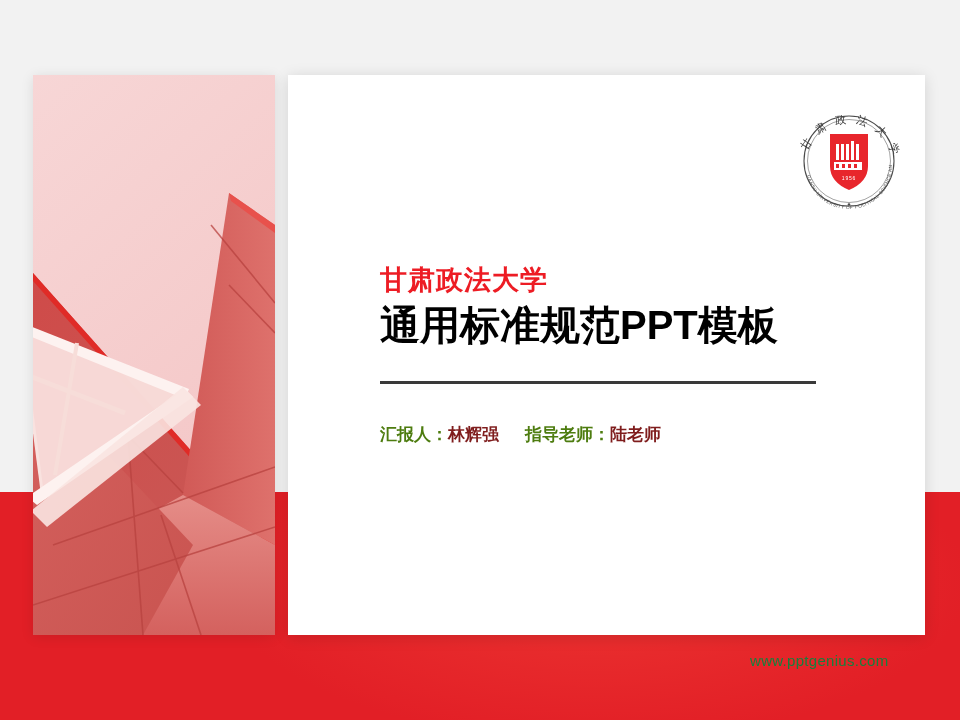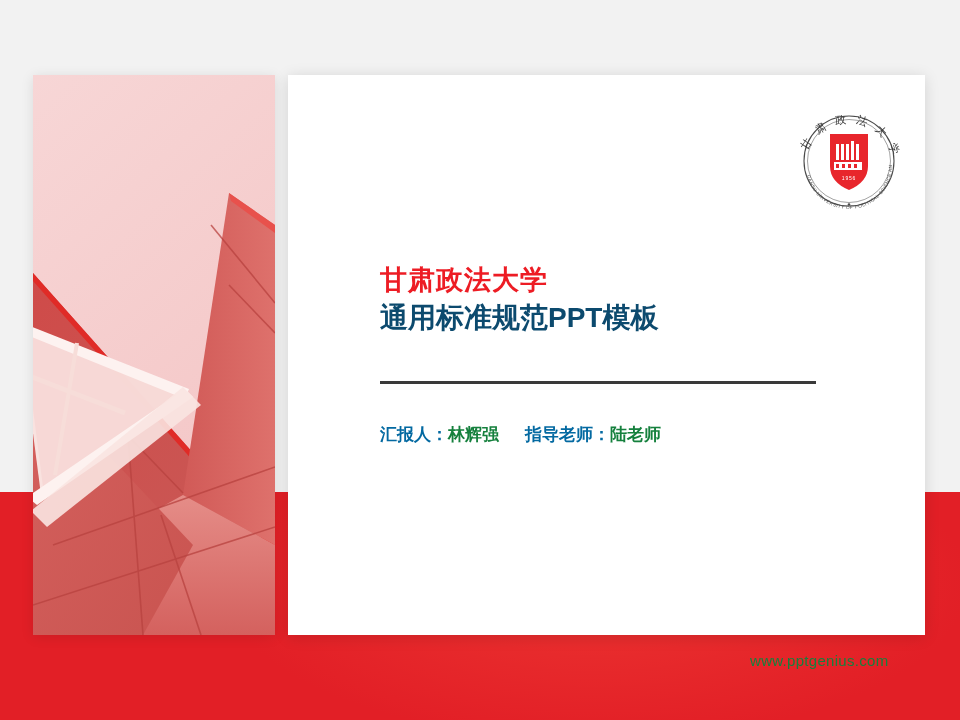--- a/index.html
+++ b/index.html
@@ -82,22 +82,22 @@
   .univ-name {
     color: #ed1c24;
     font-size: 27px;
     font-weight: bold;
     letter-spacing: 1px;
     line-height: 1.15;
     margin: 0 0 6px 0;
     white-space: nowrap;
   }
   .main-title {
-    color: #0c4a6e;
-    font-size: 28px;
+    color: #000000;
+    font-size: 40px;
     font-weight: bold;
     letter-spacing: 0px;
     line-height: 1.15;
     margin: 0;
     white-space: nowrap;
   }
   .divider {
     position: absolute;
     left: 380px;
     top: 381px;
@@ -107,22 +107,22 @@
   }
   .byline {
     position: absolute;
     left: 380px;
     top: 424px;
     font-size: 17px;
     font-weight: bold;
     white-space: nowrap;
     line-height: 1.3;
   }
-  .byline .lbl  { color: #0369a1; }
-  .byline .val  { color: #15803d; }
+  .byline .lbl  { color: #4d7c0f; }
+  .byline .val  { color: #7f1d1d; }
   .byline .gap  { display: inline-block; width: 26px; }
 
   
   .footer-url {
     position: absolute;
     left: 750px;
     top: 652px;
     color: #15803d;
     font-size: 15px;
     letter-spacing: .3px;

